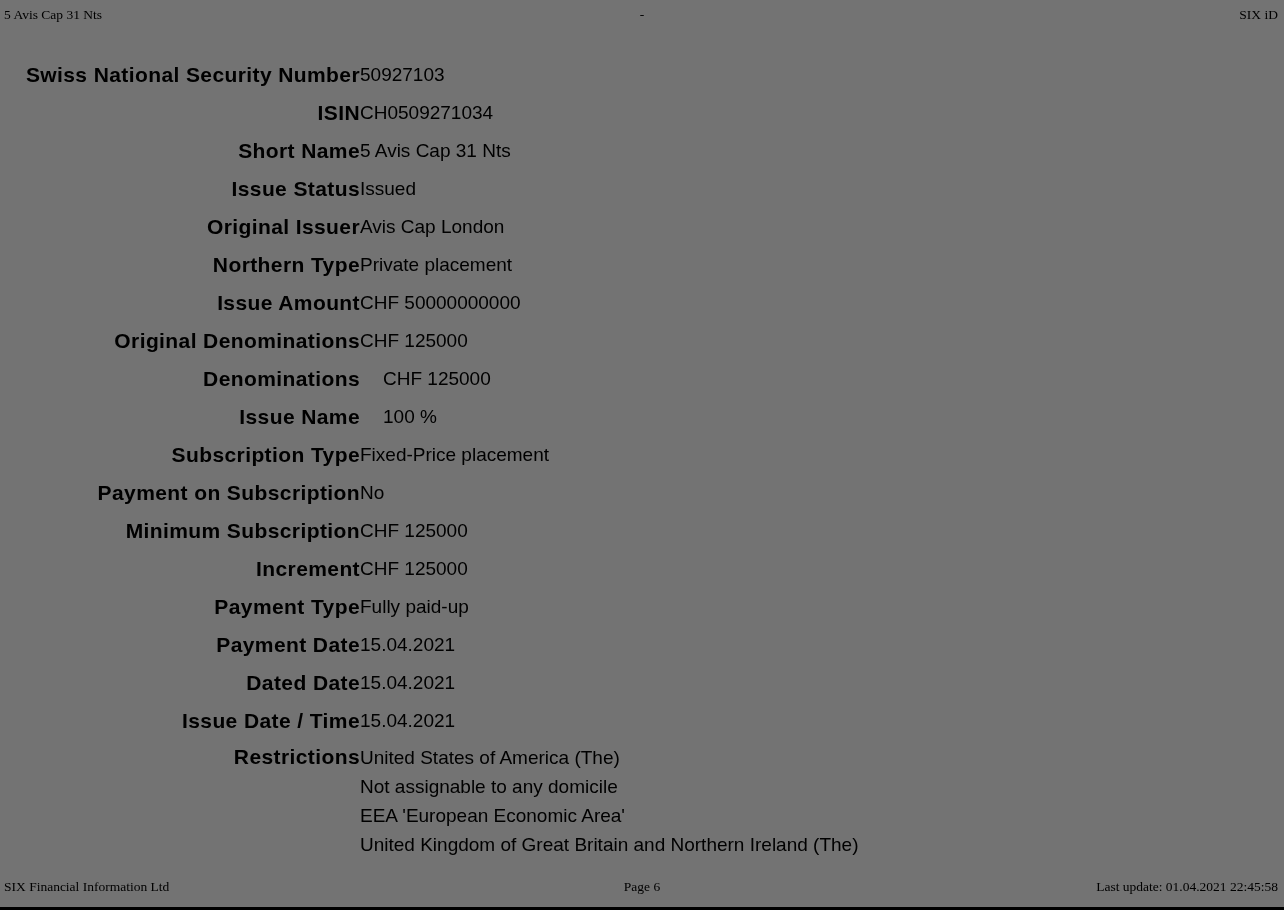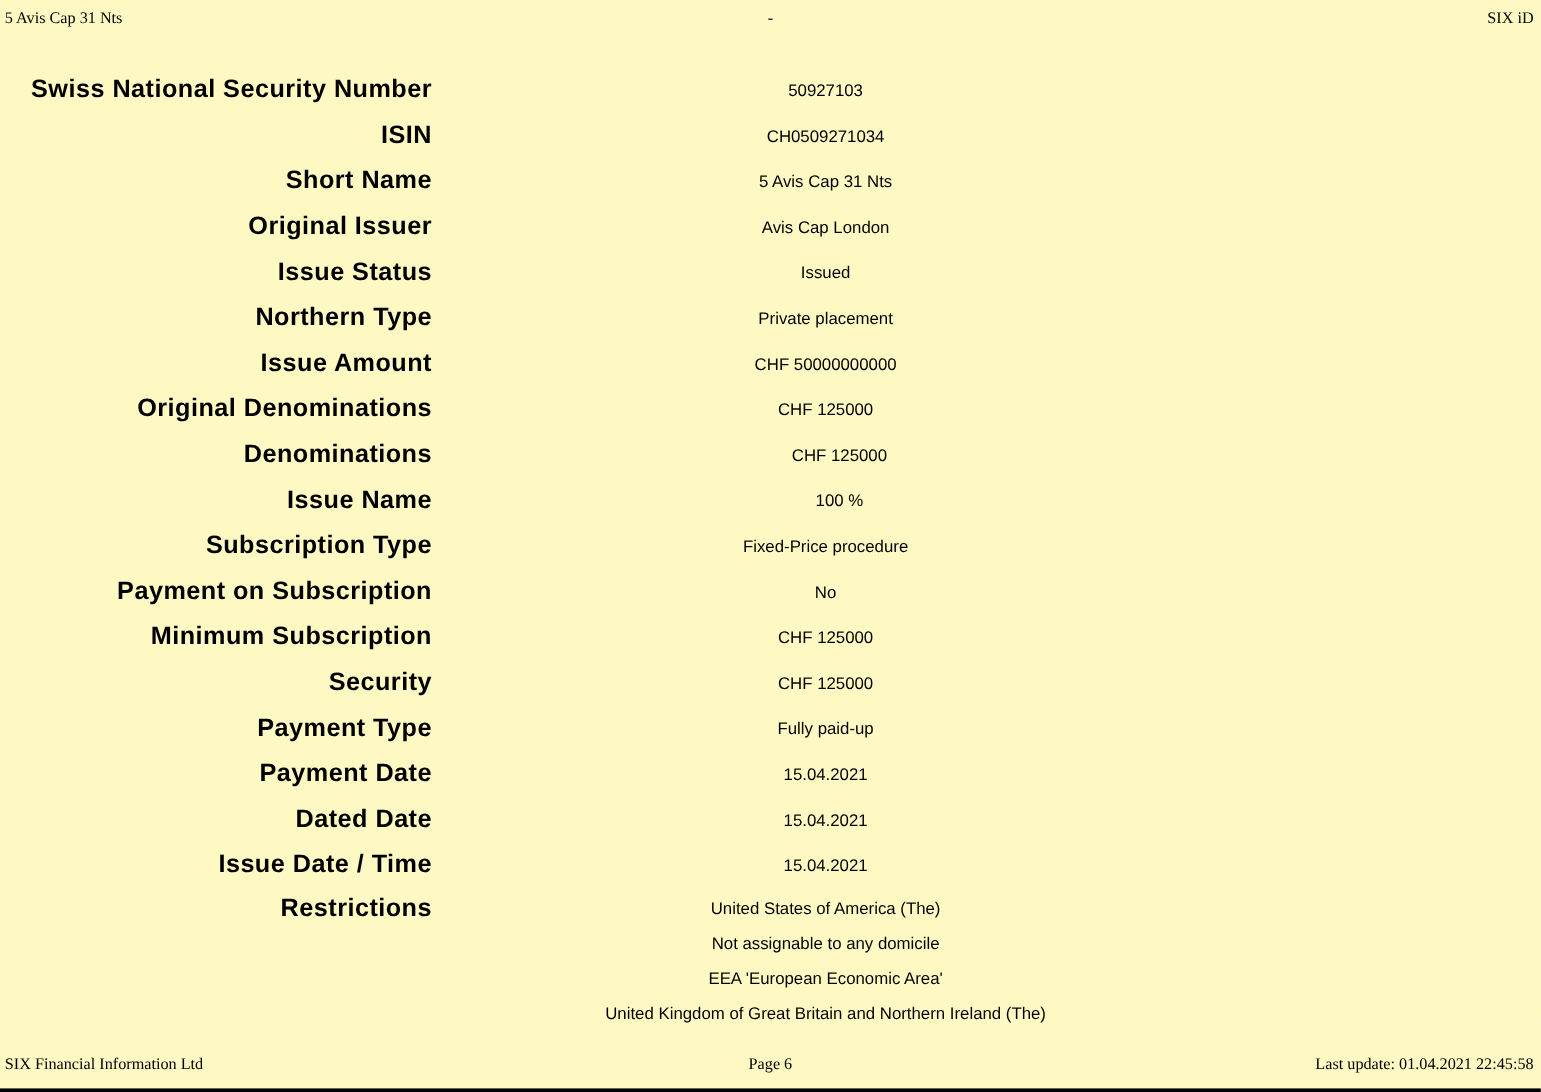--- a/index.html
+++ b/index.html
@@ -12,21 +12,21 @@
     height: 910px;
     position: relative;
     font-family: "Liberation Sans", sans-serif;
     color: #000000;
     overflow: hidden;
   }
 
   .page {
     position: absolute;
     inset: 0;
-    background: #fef9c3;
+    background: #737373;
   }
 
   
   .doc-header {
     position: absolute;
     top: 6px;
     left: 0;
     width: 1284px;
     height: 22px;
     font-family: "Liberation Serif", serif;
@@ -74,24 +74,23 @@
     text-align: right;
     font-weight: bold;
     font-size: 21px;
     line-height: 38px;
     letter-spacing: 0.4px;
     white-space: nowrap;
     padding-right: 0;
   }
   td.value {
     padding-left: 19px;
-    font-size: 14px;
+    font-size: 19px;
     line-height: 38px;
     white-space: nowrap;
-    text-align: center;
   }
   td.value.indented {
     padding-left: 23px;
   }
   td.value .multi-line {
     display: block;
     line-height: 29px;
   }
   tr.restrictions td.label {
     line-height: 34px;
@@ -161,28 +160,28 @@
         </tr>
         <tr>
           <td class="label">ISIN</td>
           <td class="value">CH0509271034</td>
         </tr>
         <tr>
           <td class="label">Short Name</td>
           <td class="value">5 Avis Cap 31 Nts</td>
         </tr>
         <tr>
+          <td class="label">Issue Status</td>
+          <td class="value">Issued</td>
+        </tr>
+        <tr>
           <td class="label">Original Issuer</td>
           <td class="value">Avis Cap London</td>
         </tr>
         <tr>
-          <td class="label">Issue Status</td>
-          <td class="value">Issued</td>
-        </tr>
-        <tr>
           <td class="label">Northern Type</td>
           <td class="value">Private placement</td>
         </tr>
         <tr>
           <td class="label">Issue Amount</td>
           <td class="value">CHF 50000000000</td>
         </tr>
         <tr>
           <td class="label">Original Denominations</td>
           <td class="value">CHF 125000</td>
@@ -190,32 +189,32 @@
         <tr>
           <td class="label">Denominations</td>
           <td class="value indented">CHF 125000</td>
         </tr>
         <tr>
           <td class="label">Issue Name</td>
           <td class="value indented">100 %</td>
         </tr>
         <tr>
           <td class="label">Subscription Type</td>
-          <td class="value">Fixed-Price procedure</td>
+          <td class="value">Fixed-Price placement</td>
         </tr>
         <tr>
           <td class="label">Payment on Subscription</td>
           <td class="value">No</td>
         </tr>
         <tr>
           <td class="label">Minimum Subscription</td>
           <td class="value">CHF 125000</td>
         </tr>
         <tr>
-          <td class="label">Security</td>
+          <td class="label">Increment</td>
           <td class="value">CHF 125000</td>
         </tr>
         <tr>
           <td class="label">Payment Type</td>
           <td class="value">Fully paid-up</td>
         </tr>
         <tr>
           <td class="label">Payment Date</td>
           <td class="value">15.04.2021</td>
         </tr>

